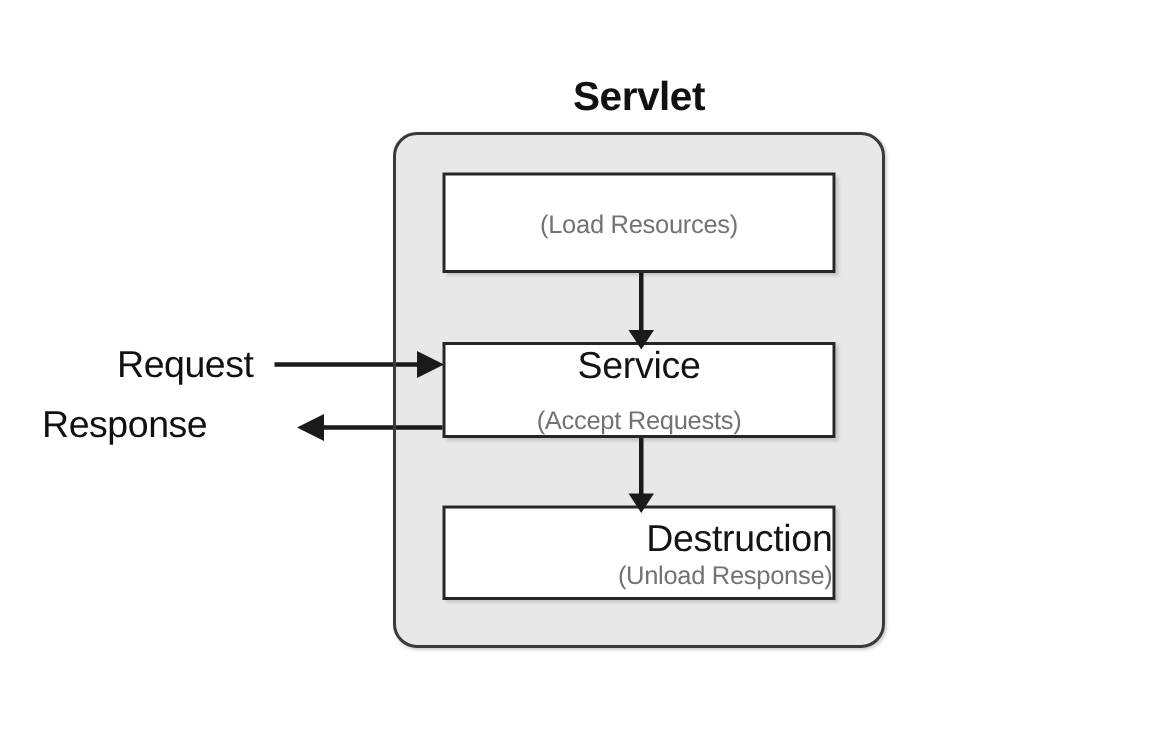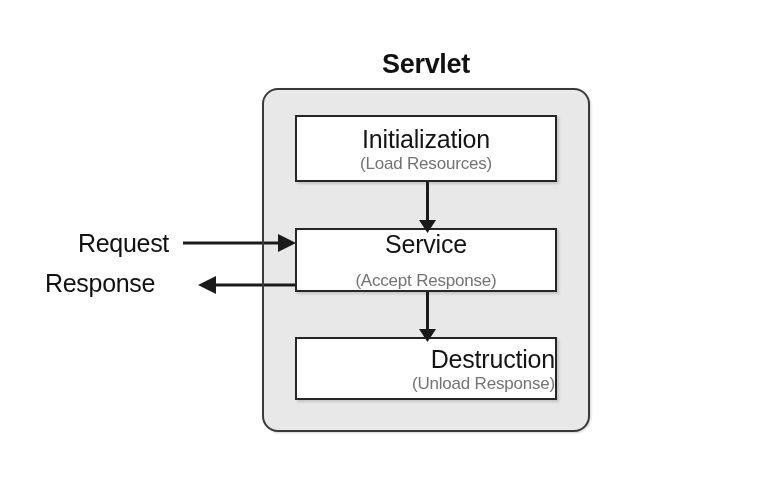--- a/index.html
+++ b/index.html
@@ -85,21 +85,21 @@
   
   .io-label {
     position: absolute;
     font-size: 25px;
     color: #111111;
     line-height: 30px;
     letter-spacing: -0.3px;
     white-space: nowrap;
   }
   #label-request  { left: 78px;  top: 228px; }
-  #label-response { left: 45px;  top: 268px; }
+  #label-response { left: 28px;  top: 268px; }
 
   
   #time-label {
     position: absolute;
     left: 657px;
     top: 73px;
     font-family: Liberation Sans, sans-serif;
     font-size: 22px;
     font-weight: bold;
     color: #8b5cf6;
@@ -121,27 +121,26 @@
 </head>
 <body>
 
 <div id="canvas">
 
   <div id="servlet-title">Servlet</div>
 
   <div id="servlet-container"></div>
 
   <div class="phase-box" id="box-initialization">
-    <div class="phase-title">Initialization</div>
     <div class="phase-sub">(Load Resources)</div>
   </div>
 
   <div class="phase-box" id="box-service">
     <div class="phase-title">Service</div>
-    <div class="phase-sub">(Accept Response)</div>
+    <div class="phase-sub">(Accept Requests)</div>
   </div>
 
   <div class="phase-box" id="box-destruction">
     <div class="phase-title">Destruction</div>
     <div class="phase-sub">(Unload Response)</div>
   </div>
 
   <div class="io-label" id="label-request">Request</div>
   <div class="io-label" id="label-response">Response</div>
 

